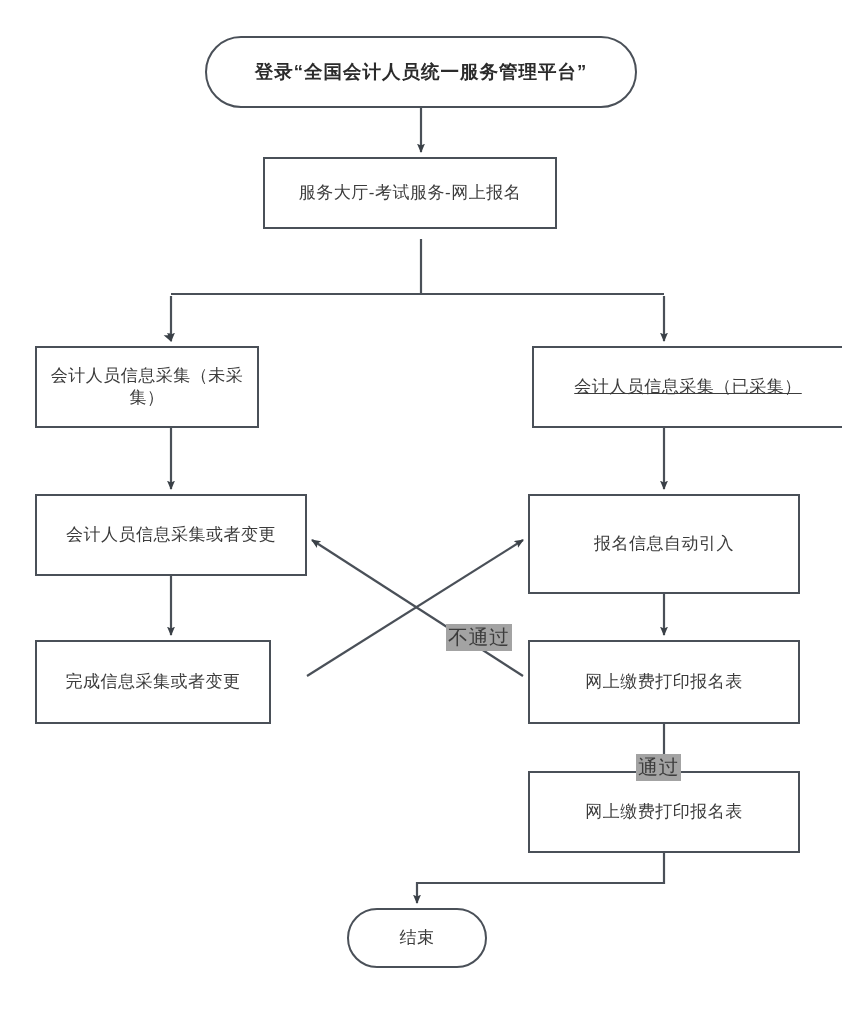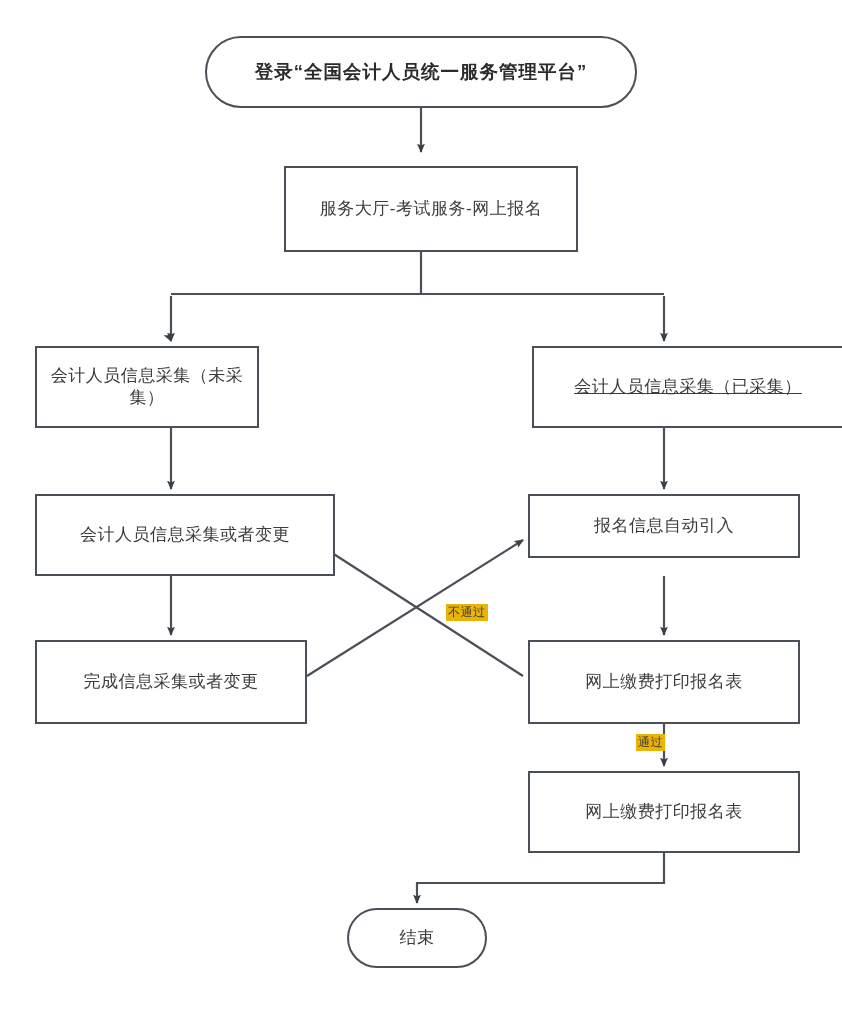--- a/index.html
+++ b/index.html
@@ -44,25 +44,26 @@
   }
   .node.start {
     font-weight: bold;
     font-size: 18.5px;
     color: #2b2b2b;
     letter-spacing: 1px;
   }
   .edge-label {
     position: absolute;
     color: #3c3c3c;
-    font-size: 12px;
+    font-size: 20px;
     letter-spacing: 0.5px;
     white-space: nowrap;
-    background: #eab308;
+    background: #a3a3a3;
     padding: 0 2px;
+    margin-top: 20px;
   }
 </style>
 </head>
 <body>
 
 <div id="canvas">
 
   <svg class="edges" viewBox="0 0 842 1019" xmlns="http://www.w3.org/2000/svg">
     <defs>
       <marker id="arrow" markerWidth="11" markerHeight="11" refX="8.4" refY="4" orient="auto" markerUnits="userSpaceOnUse">
@@ -95,41 +96,41 @@
 
       <path d="M421,239 L421,294"></path>
       <path d="M171,294 L664,294"></path>
     </g>
   </svg>
 
   <div class="node terminator start" style="left:205px; top:36px; width:432px; height:72px;">
     <span>登录“全国会计人员统一服务管理平台”</span>
   </div>
 
-  <div class="node" style="left:284px; top:157px; width:294px; height:86px;margin-top:9px;">
+  <div class="node" style="left:263px; top:157px; width:294px; height:72px;">
     <span>服务大厅-考试服务-网上报名</span>
   </div>
 
   <div class="node" style="left:35px; top:346px; width:224px; height:82px;">
     <span>会计人员信息采集（未采集）</span>
   </div>
 
   <div class="node" style="left:532px; top:346px; width:312px; height:82px;text-decoration:underline;">
     <span>会计人员信息采集（已采集）</span>
   </div>
 
-  <div class="node" style="left:35px; top:494px; width:300px; height:82px;">
+  <div class="node" style="left:35px; top:494px; width:272px; height:82px;">
     <span>会计人员信息采集或者变更</span>
   </div>
 
-  <div class="node" style="left:528px; top:494px; width:272px; height:64px;">
+  <div class="node" style="left:528px; top:494px; width:272px; height:100px;">
     <span>报名信息自动引入</span>
   </div>
 
-  <div class="node" style="left:35px; top:640px; width:272px; height:84px;">
+  <div class="node" style="left:35px; top:640px; width:236px; height:84px;">
     <span>完成信息采集或者变更</span>
   </div>
 
   <div class="node" style="left:528px; top:640px; width:272px; height:84px;">
     <span>网上缴费打印报名表</span>
   </div>
 
   <div class="node" style="left:528px; top:771px; width:272px; height:82px;">
     <span>网上缴费打印报名表</span>
   </div>

